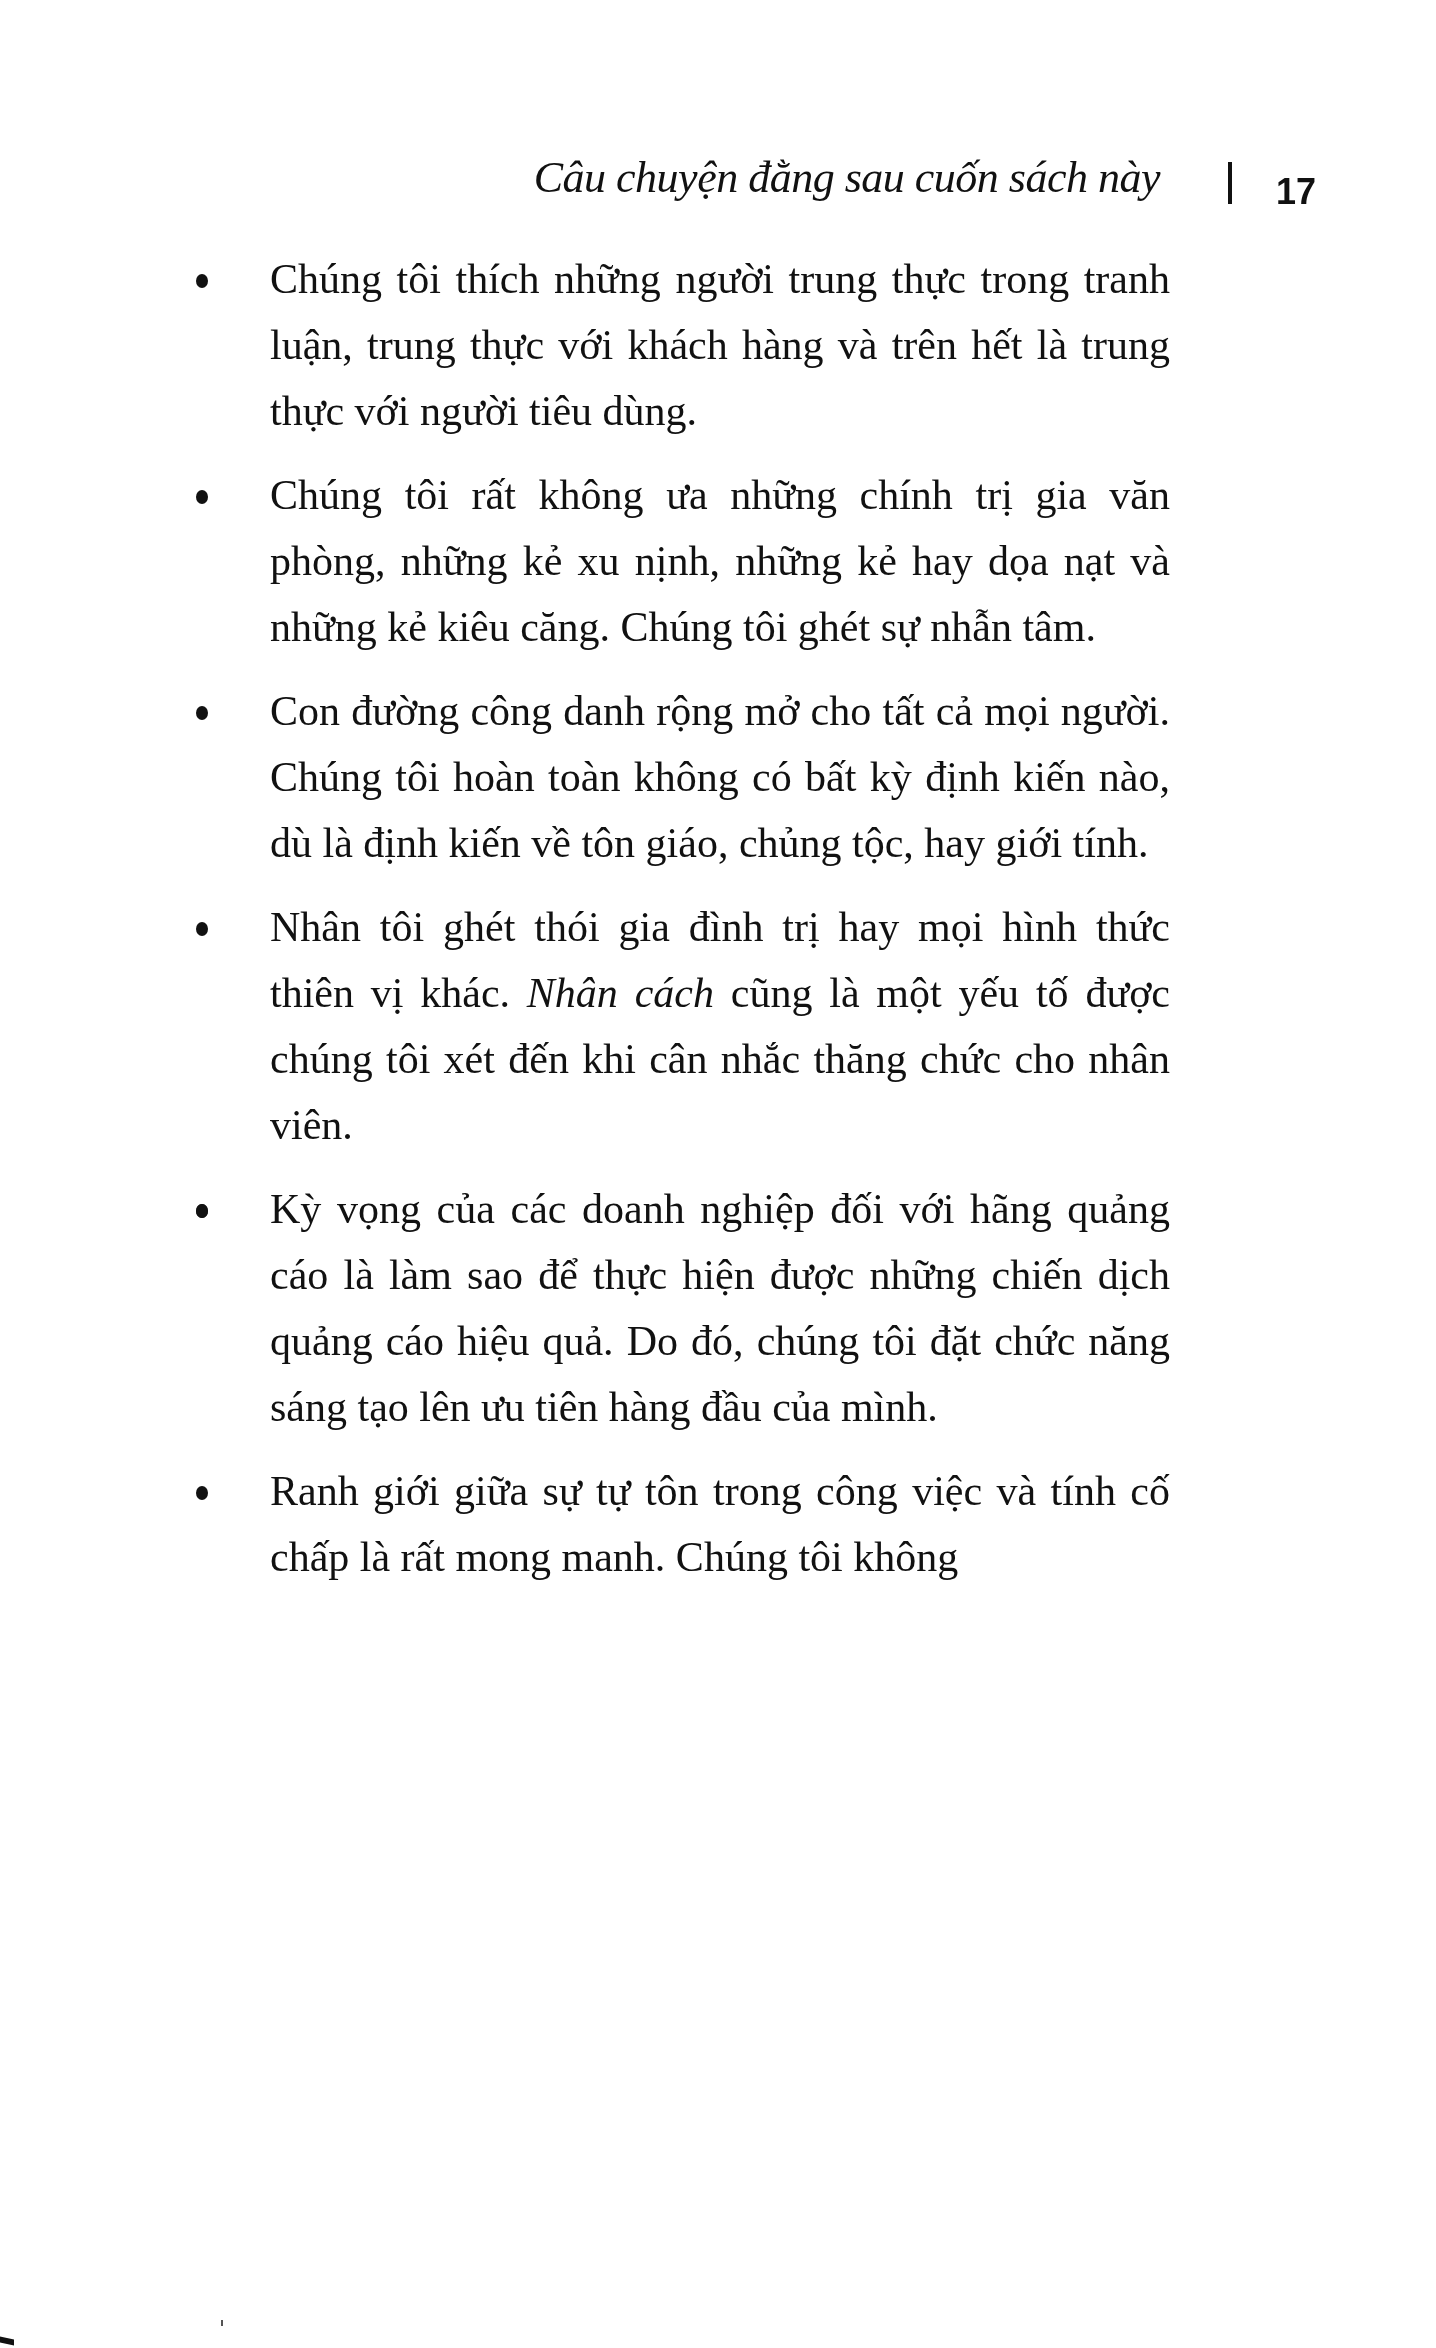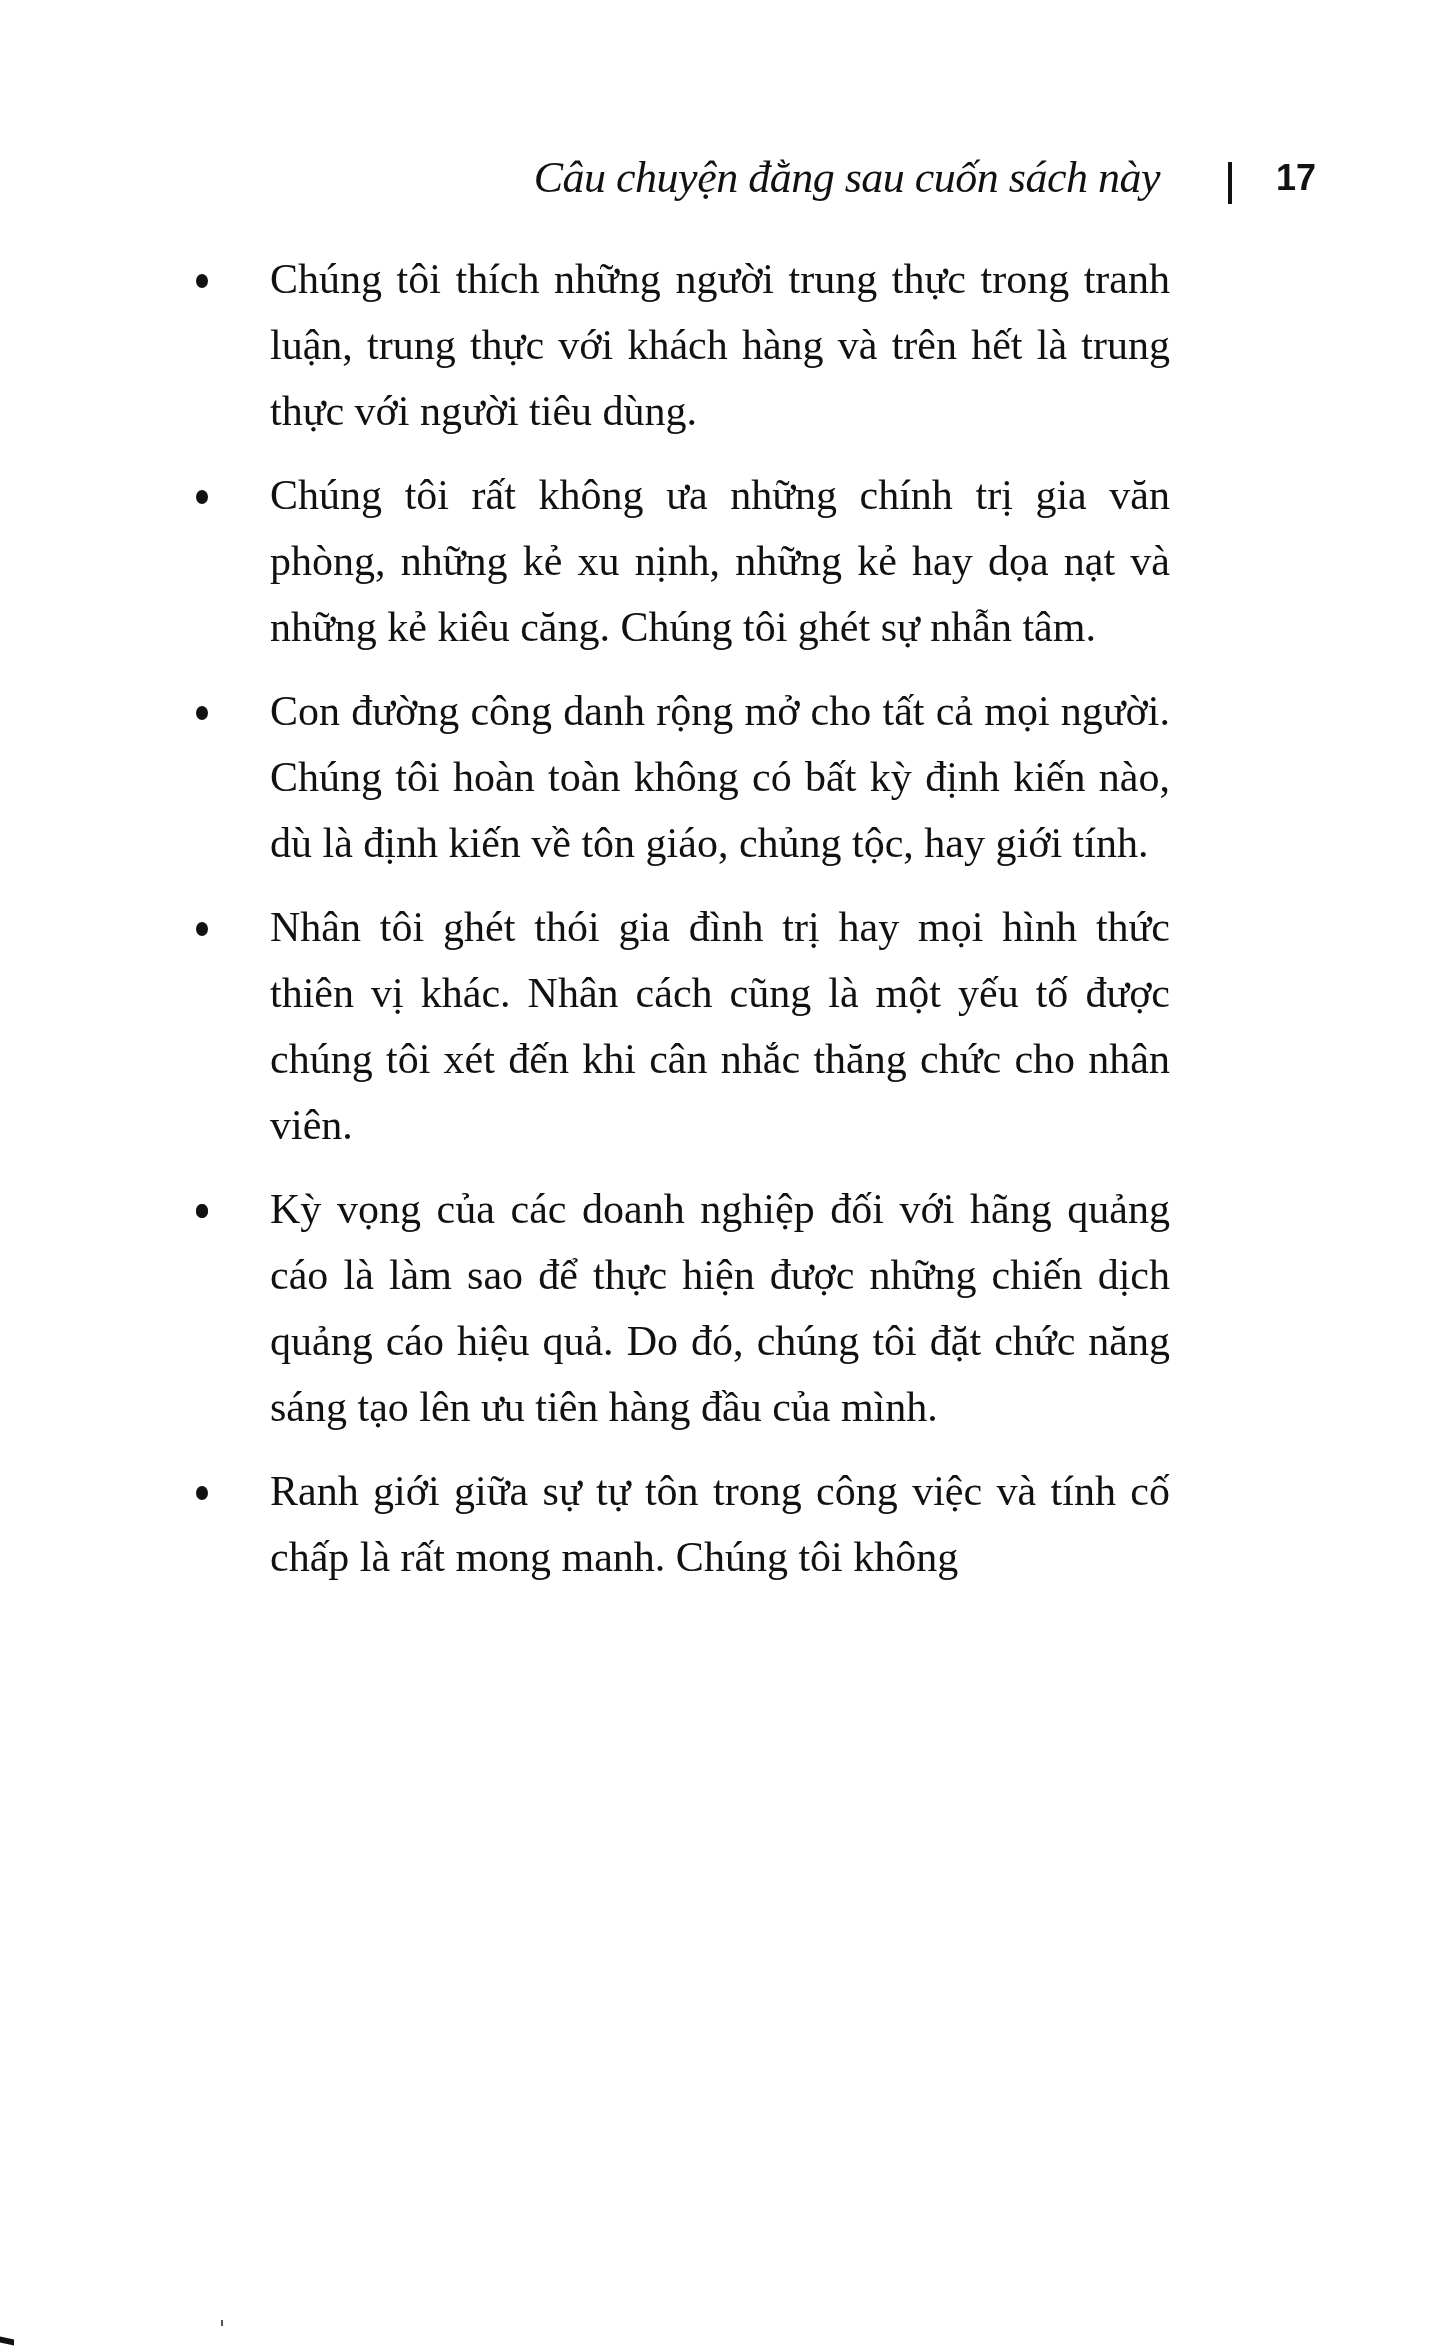--- a/index.html
+++ b/index.html
@@ -36,21 +36,21 @@
       position: absolute;
       left: 1228px;
       top: 14px;
       width: 4px;
       height: 42px;
       background: #111111;
     }
     .page-number {
       position: absolute;
       left: 1276px;
-      top: 0;
+      top: 14px;
       font-family: "Liberation Sans", "DejaVu Sans", sans-serif;
       font-weight: bold;
       font-size: 36px;
       line-height: 60px;
     }
     .body-list {
       position: absolute;
       top: 246px;
       left: 8px;
       width: 1436px;
@@ -73,20 +73,21 @@
       top: 28px;
       width: 12px;
       height: 14px;
       border-radius: 50%;
       background: #111111;
     }
     .bullet-text {
       display: inline;
     }
     .italic-run {
+      font-style: italic;
       margin-top: 35px;
     }
     .scan-mark-corner {
       position: absolute;
       left: 0;
       top: 2338px;
       width: 14px;
       height: 6px;
       background: #111111;
       transform: skewY(12deg);

